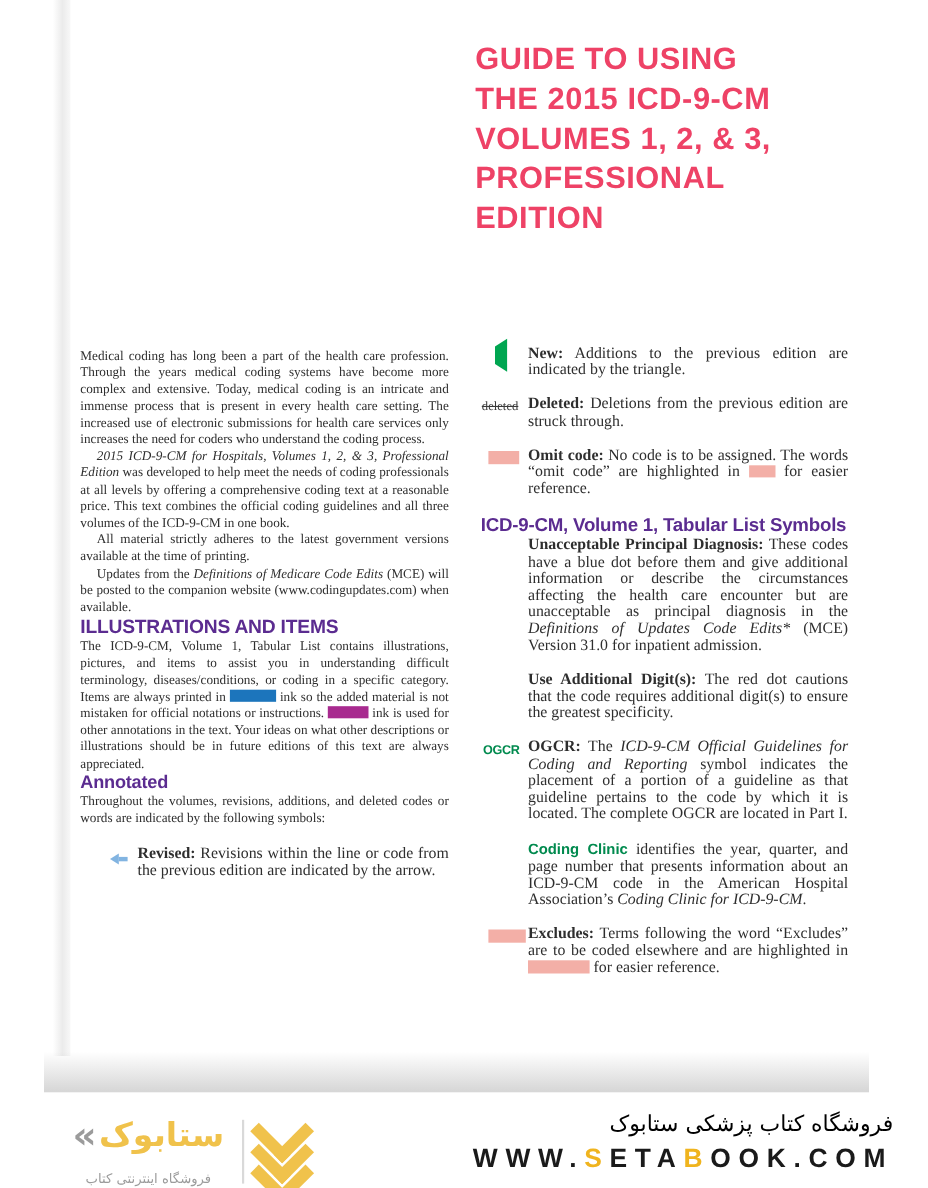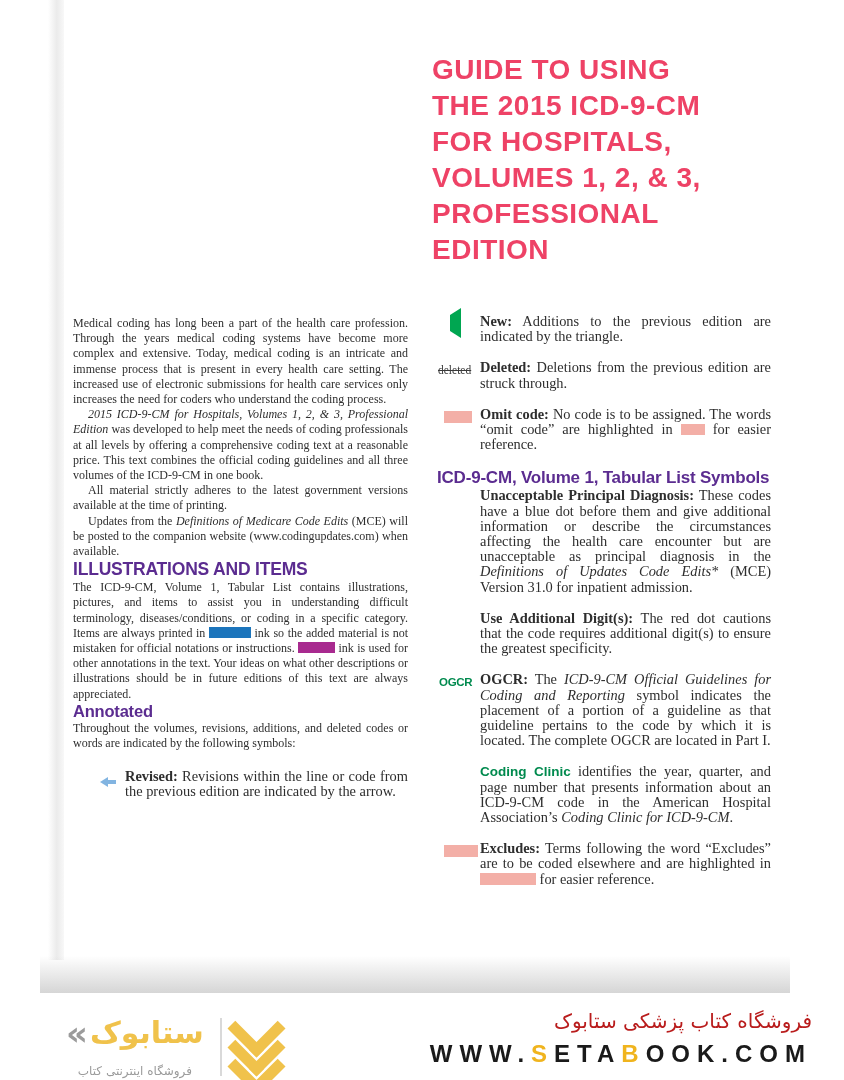--- a/index.html
+++ b/index.html
@@ -4,21 +4,21 @@
 <style>
   html,body{margin:0;padding:0;background:#ffffff;}
   .page{position:relative;width:844px;height:1080px;background:#ffffff;overflow:hidden;
         font-family:"Liberation Serif",serif;color:#2e2e2e;}
   
   .edge-left{position:absolute;left:48px;top:0;width:16px;height:960px;
              background:linear-gradient(to right,#ffffff,#ebebeb 55%,#f8f8f8);}
   .edge-bottom{position:absolute;left:40px;top:956px;width:750px;height:37px;
                background:linear-gradient(to bottom,rgba(120,120,120,0) 0%,rgba(120,120,120,0.28) 90%,rgba(120,120,120,0.30) 100%);}
   
-  .title{position:absolute;left:432px;top:52px;margin:0;
+  .title{position:absolute;left:432px;top:36px;margin:0;
          font-family:"Liberation Sans",sans-serif;font-weight:bold;
          font-size:28px;line-height:36px;letter-spacing:0.5px;color:#EE4266;}
   
   .col-left{position:absolute;left:73px;top:316px;width:335px;}
   .col-right{position:absolute;left:437px;top:314px;width:334px;}
   p.body{margin:0;font-size:12px;line-height:15.2px;text-align:justify;}
   p.indent{text-indent:15px;}
   em{font-style:italic;}
   b{font-weight:bold;}
   h2.sect{font-family:"Liberation Sans",sans-serif;font-weight:bold;color:#5B2C90;
@@ -61,38 +61,37 @@
   .logo-word{font-family:"DejaVu Sans",sans-serif;font-size:30px;font-weight:bold;line-height:34px;}
   .logo-word .guillemet{color:#9b9b9b;font-size:34px;vertical-align:-2px;margin-right:2px;}
   .logo-word .wordfa{color:#F0C24B;}
   .logo-tagline{font-family:"DejaVu Sans",sans-serif;font-size:12px;color:#9b9b9b;margin-top:14px;}
   .logo-divider{width:2px;height:58px;background:#d9d9d9;margin:0 14px 0 16px;}
   .chevrons{display:flex;flex-direction:column;align-items:center;margin-top:2px;}
   .chev{width:30px;height:30px;border-left:11px solid #F0C24B;border-bottom:11px solid #F0C24B;
         transform:rotate(-45deg);margin-top:-22px;}
   .chev:first-child{margin-top:0;}
   .footer-right{position:absolute;right:32px;top:10px;text-align:right;}
-  .fa-store-line{font-family:"DejaVu Sans",sans-serif;font-size:20px;color:#b91c1c;line-height:26px;}
+  .fa-store-line{font-family:"DejaVu Sans",sans-serif;font-size:20px;color:#000000;line-height:26px;}
   .url-line{font-family:"Liberation Sans",sans-serif;font-weight:bold;font-size:24px;
             letter-spacing:7px;color:#1a1a1a;margin-top:6px;white-space:nowrap;}
   .url-line .seg-yellow{color:#F0B41E;}
   .url-line .seg-black{color:#1a1a1a;}
 </style>
 </head>
 <body>
 
 <div class="page">
 
   <div class="edge-left"></div>
   <div class="edge-bottom"></div>
 
   <h1 class="title">
     <div>GUIDE TO USING</div>
     <div>THE 2015 ICD-9-CM</div>
-    <div>FOR HOSPITALS,</div>
     <div>VOLUMES 1, 2, &amp; 3,</div>
     <div>PROFESSIONAL</div>
     <div>EDITION</div>
   </h1>
 
   <div class="col-left">
     <p class="body">Medical coding has long been a part of the health care profession. Through the years medical coding systems have become more complex and extensive. Today, medical coding is an intricate and immense process that is present in every health care setting. The increased use of electronic submissions for health care services only increases the need for coders who understand the coding process.</p>
     <p class="body indent"><em>2015 ICD-9-CM for Hospitals, Volumes 1, 2, &amp; 3, Professional Edition</em><span> was developed to help meet the needs of coding professionals at all levels by offering a comprehensive coding text at a reasonable price. This text combines the official coding guidelines and all three volumes of the ICD-9-CM in one book.</span></p>
     <p class="body indent">All material strictly adheres to the latest government versions available at the time of printing.</p>
     <p class="body indent"><span>Updates from the </span><em>Definitions of Medicare Code Edits</em><span> (MCE) will be posted to the companion website (www.codingupdates.com) when available.</span></p>

